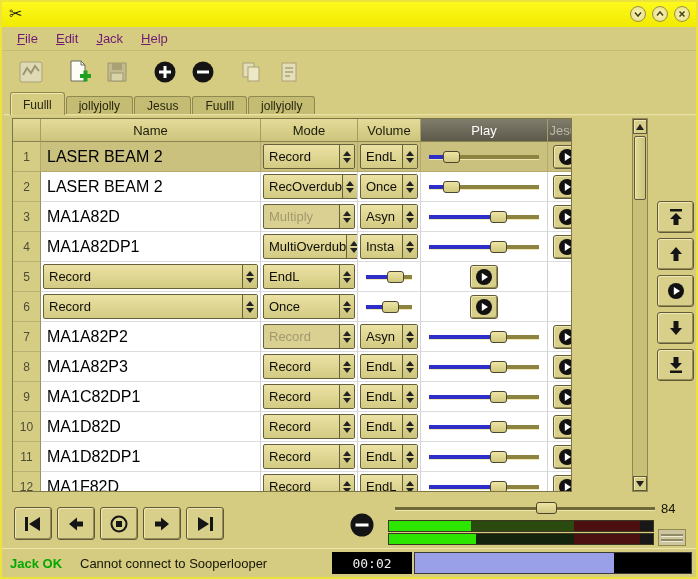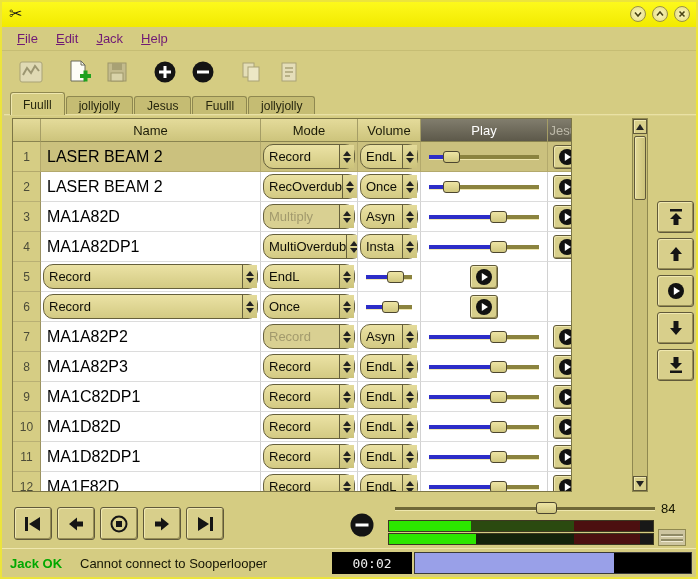--- a/index.html
+++ b/index.html
@@ -59,21 +59,21 @@
   .trow.selected { background:#cbc17e; }
   .cell { border-right:1px solid #d2d2d2; border-bottom:1px solid #dcdcdc;
           overflow:hidden; display:flex; align-items:center; }
   .trow.selected .cell { border-right-color:#b3a96c; border-bottom-color:#b3a96c; }
   .c-num { background:#d6cd84; border-right:1px solid #9a9160; border-bottom:1px solid #b9b074;
            color:#4c4c38; font-size:12px; justify-content:center; }
   .c-name { padding-left:6px; font-size:16px; color:#000; white-space:nowrap; }
 
   .c-looper, .c-mode { padding:2px; }
   .combo { flex:1; height:25px; display:flex; align-items:stretch;
-           background:linear-gradient(#ebe2a4,#d3ca83); border:1px solid #66603c; border-radius:10px; }
+           background:linear-gradient(#ebe2a4,#d3ca83); border:1px solid #66603c; border-radius:2px; }
   .combo-text { flex:1; font-size:13px; color:#0e0e06; padding-left:5px;
                 display:flex; align-items:center; white-space:nowrap; overflow:hidden; }
   .combo-spin { width:15px; border-left:1px solid #66603c; display:flex; flex-direction:column;
                 align-items:center; justify-content:center; gap:2px;
                 background:linear-gradient(#e4db9a,#cdc47c); }
   .combo.disabled .combo-text { color:#a29a6d; }
   .combo.disabled { background:#d9d092; }
 
   .c-vol { padding:0 8px; }
   .vol { position:relative; flex:1; height:100%; }

